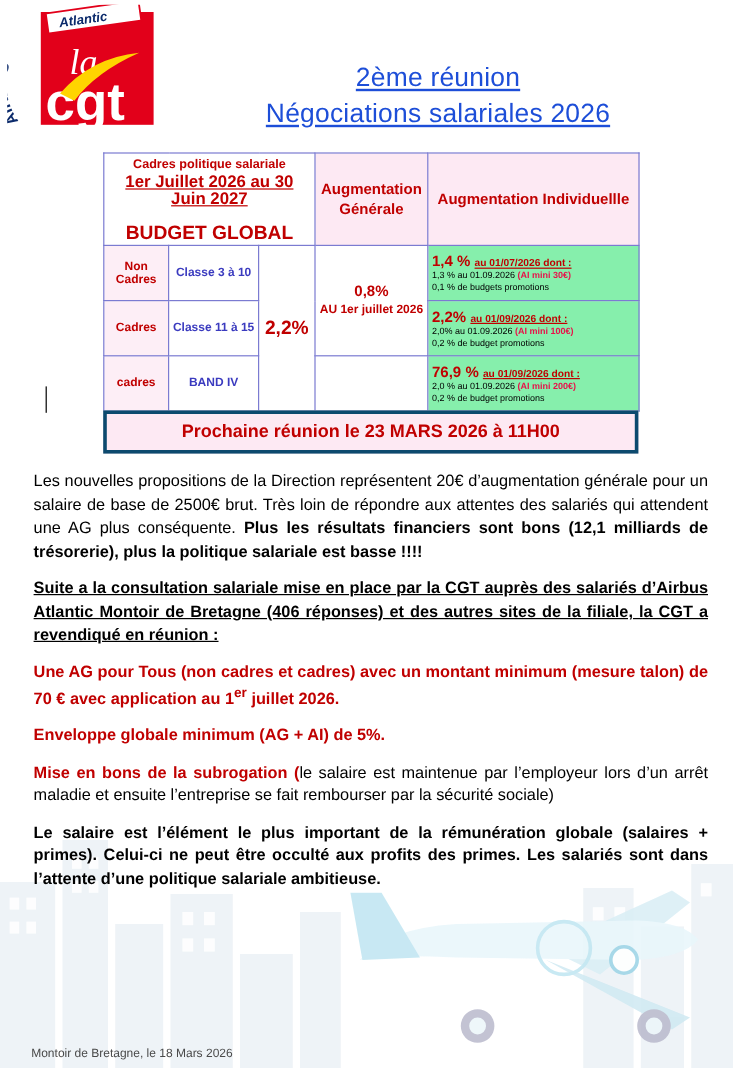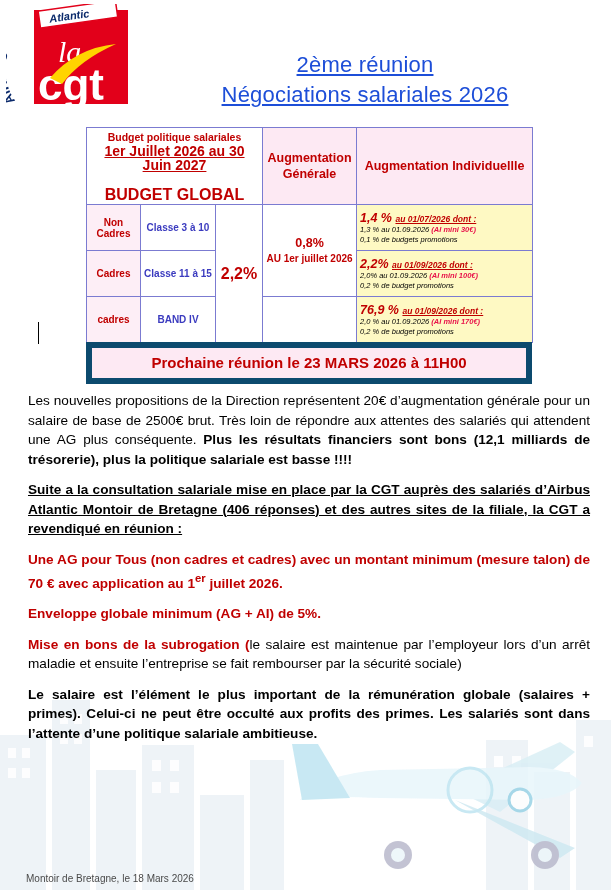--- a/index.html
+++ b/index.html
@@ -125,23 +125,22 @@
     font-weight: bold;
     font-size: 12.5px;
     line-height: 16px;
     background: #ffffff;
   }
   .cell-ag .small {
     font-size: 10px;
     display: block;
   }
   .cell-ai {
-    background: #fef9c3;
+    background: #86efac;
     padding-left: 5px;
-    font-style: italic;
   }
   .cell-ai .main {
     color: #c00000;
     font-weight: bold;
     font-size: 12.5px;
   }
   .cell-ai .main .at {
     font-size: 8.5px;
     text-decoration: underline;
   }
@@ -153,21 +152,21 @@
   .cell-ai .line .red {
     color: #e8124a;
     font-weight: bold;
   }
   .next-meeting {
     text-align: center;
     color: #c00000;
     font-weight: bold;
     font-size: 15px;
     background: #fde9f3;
-    border: 6px solid #0c4a6e;
+    border: 3px solid #0c4a6e;
     padding: 6px 0 7px 0;
     margin-top: -1px;
   }
 
   
   #content {
     position: absolute;
     left: 28px;
     top: 381px;
     width: 562px;
@@ -299,21 +298,21 @@
     <colgroup>
       <col style="width:54px">
         <col style="width:75px">
         <col style="width:47px">
       <col style="width:94px">
         <col style="width:176px">
     </colgroup>
     <tbody>
         <tr>
       <td colspan="3" class="th-budget">
-        <span>Budget politique salariales</span>
+        <span>Cadres politique salariale</span>
         <span class="sub">1er Juillet 2026 au 30 Juin 2027</span>
         <span class="glob">BUDGET GLOBAL</span>
       </td>
       <td class="th-pink">Augmentation Générale</td>
       <td class="th-pink">Augmentation Individuellle</td>
     </tr>
 
     <tr style="height:46px">
       <td class="cell-cat">Non Cadres</td>
       <td class="cell-class">Classe 3 à 10</td>
@@ -341,21 +340,21 @@
       </td>
     </tr>
 
     <tr style="height:46px">
       <td class="cell-cat">cadres</td>
       <td class="cell-class">BAND IV</td>
       <td class="cell-ag"></td>
       <td class="cell-ai">
         <div class="main"><span>76,9 %</span>
           <span class="at">au 01/09/2026 dont :</span></div>
-        <div class="line"><span>2,0 % au 01.09.2026 </span><span class="red">(AI mini 170€)</span></div>
+        <div class="line"><span>2,0 % au 01.09.2026 </span><span class="red">(AI mini 200€)</span></div>
         <div class="line">0,2 % de budget promotions</div>
       </td>
     </tr>
   </tbody>
     </table>
   <div class="next-meeting">Prochaine réunion le 23 MARS 2026 à 11H00</div>
 </div>
 
 <div id="caret-mark"></div>
 

